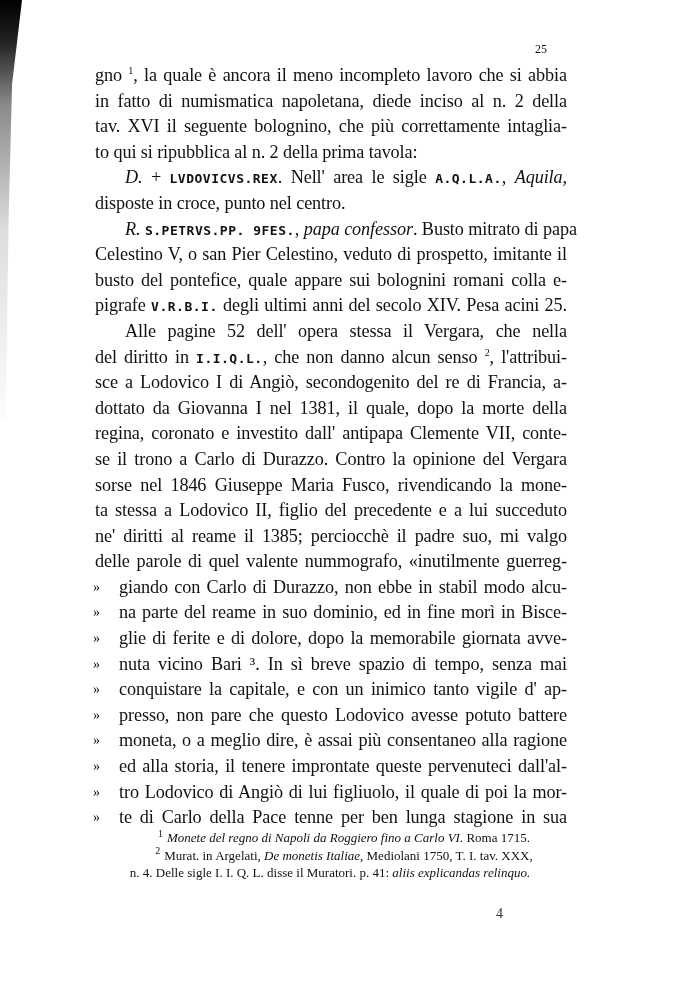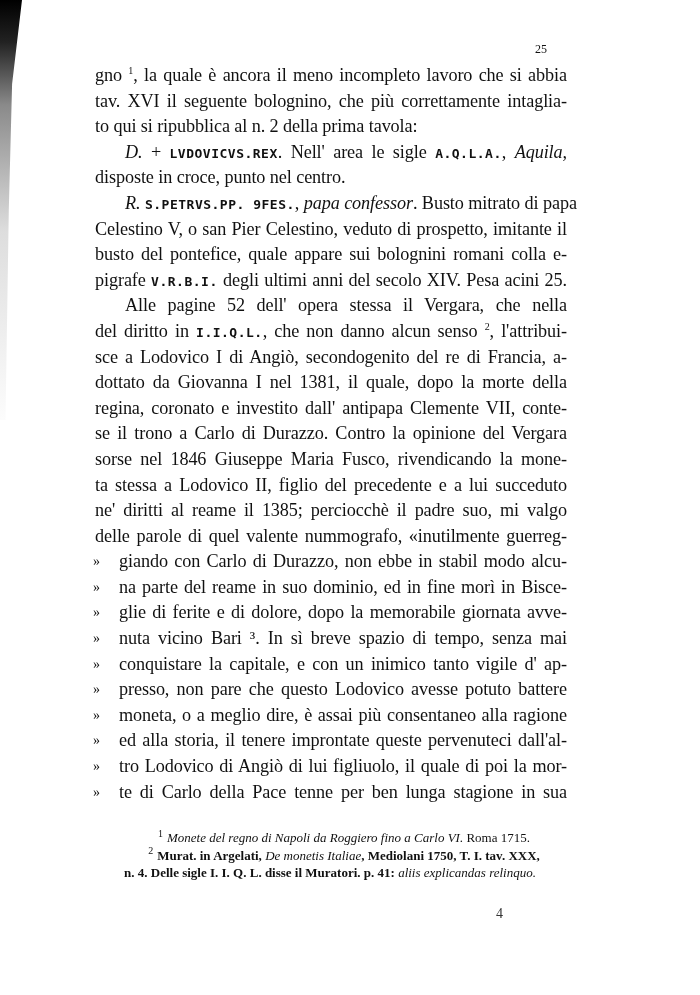--- a/index.html
+++ b/index.html
@@ -17,32 +17,33 @@
   .qline { position: relative; }
   .qmark { position: absolute; left: -2px; font-size: 14px; }
   .qline .qtext { display: block; margin-left: 24px; text-align: justify; text-align-last: justify; }
   .sc { font-family: "DejaVu Sans Mono", monospace; font-weight: bold; font-size: 13px; letter-spacing: 0.5px; }
   i { font-style: italic; }
   sup { font-size: 10px; line-height: 0; }
   .footnotes { position: absolute; left: 90px; top: 829px; width: 480px; font-size: 13px; text-align: center; }
   .fn { height: 17.5px; line-height: 17.5px; white-space: nowrap; }
   .fn.i1 { padding-left: 28px; }
   .fn-num { font-size: 10px; vertical-align: super; line-height: 0; margin-right: 4px; }
-  .fn b { font-weight: bold; }
+  .fn b { font-weight: normal; }
   .signature { position: absolute; left: 496px; top: 906px; font-size: 14px; color: #333; }
 </style>
 </head>
 <body>
 
 <div class="scan-edge"></div>
 
 <div class="page-number">25</div>
 
 <div class="body-text">
   <div class="line"><span>gno </span><sup>1</sup><span>, la quale è ancora il meno incompleto lavoro che si abbia</span></div>
+  <div class="line">in fatto di numismatica napoletana, diede inciso al n. 2 della</div>
   <div class="line">tav. XVI il seguente bolognino, che più correttamente intaglia-</div>
   <div class="line last">to qui si ripubblica al n. 2 della prima tavola:</div>
 
   <div class="line indent"><i>D.</i> <span>+</span> <span class="sc">LVDOVICVS.REX</span><span>. Nell' area le sigle </span><span class="sc">A.Q.L.A.</span><span>, </span><i>Aquila,</i></div>
   <div class="line last">disposte in croce, punto nel centro.</div>
 
   <div class="line indent"><i>R.</i> <span class="sc">S.PETRVS.PP. 9FES.</span><span>, </span><i>papa confessor</i><span>. Busto mitrato di papa</span></div>
   <div class="line">Celestino V, o san Pier Celestino, veduto di prospetto, imitante il</div>
   <div class="line">busto del pontefice, quale appare sui bolognini romani colla e-</div>
   <div class="line"><span>pigrafe </span><span class="sc">V.R.B.I.</span><span> degli ultimi anni del secolo XIV. Pesa acini 25.</span></div>

